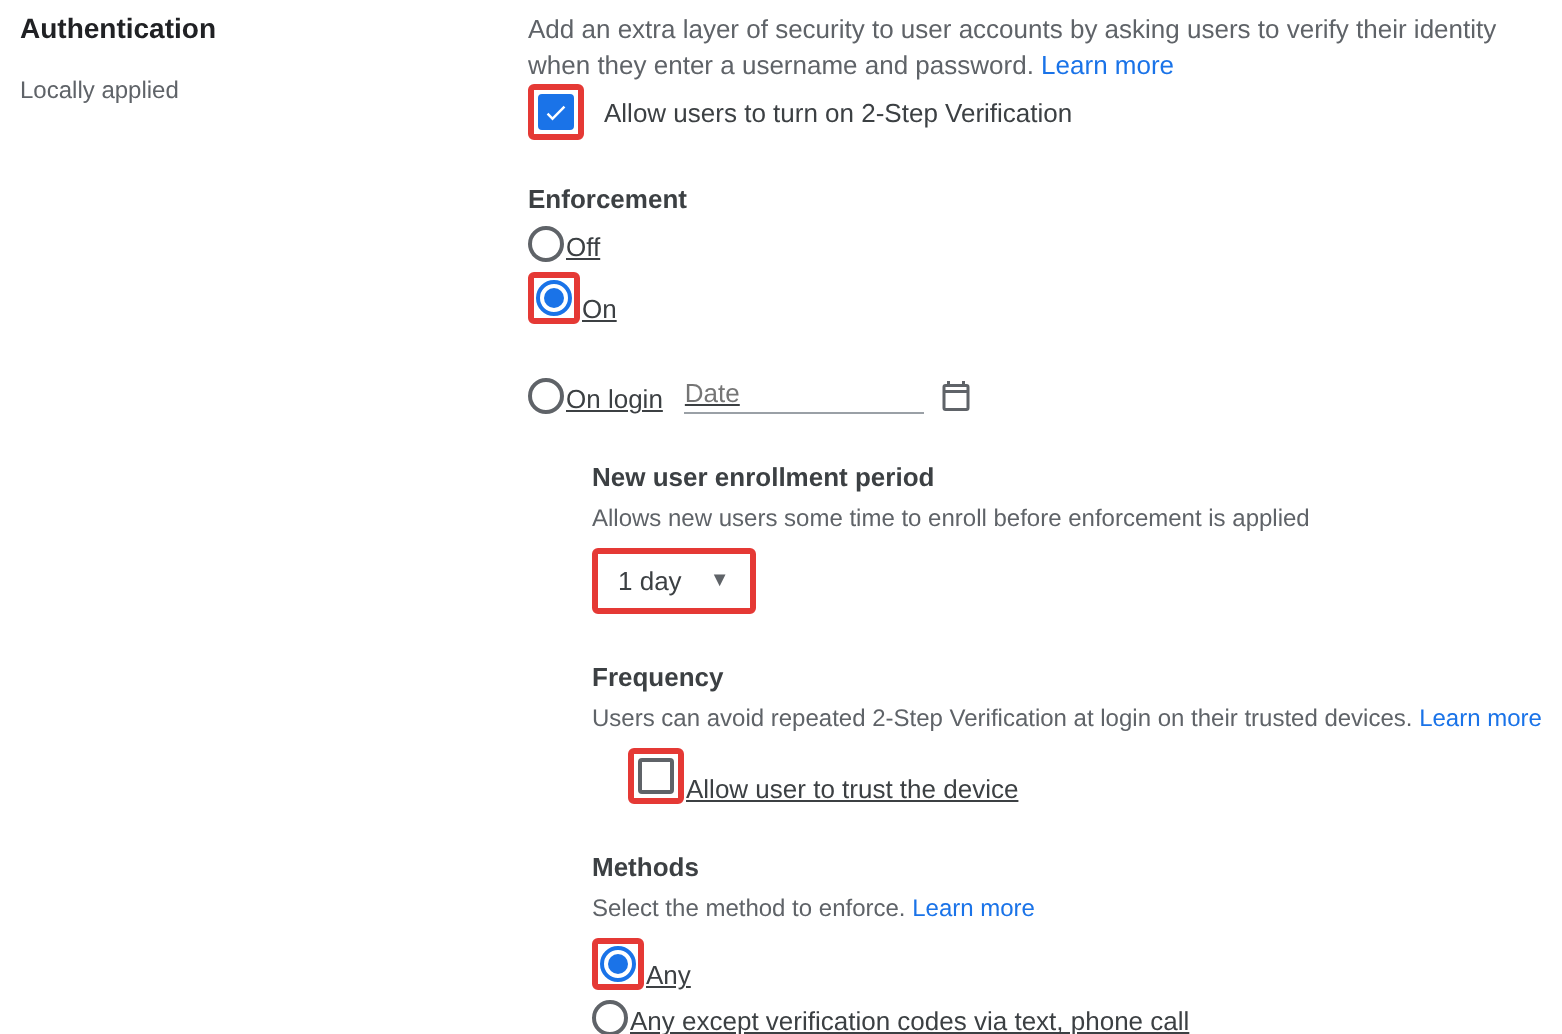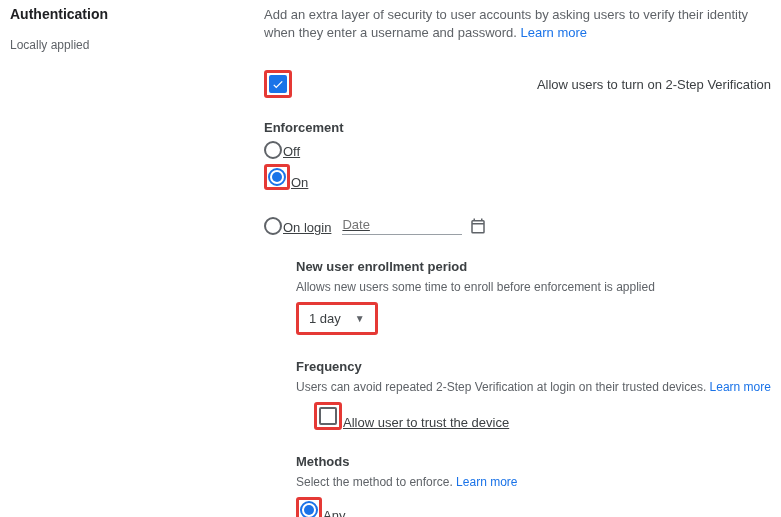--- a/index.html
+++ b/index.html
@@ -11,21 +11,21 @@
     background: #fff;
     width: 781px;
   }
   .page { display: flex; padding: 6px 10px 20px 10px; }
   .left-col { width: 254px; flex-shrink: 0; }
   .left-title { font-weight: 700; font-size: 14px; color: #202124; }
   .left-sub { font-size: 12px; color: #5f6368; margin-top: 16px; }
   .right-col { flex: 1; }
   .desc { color: #5f6368; font-size: 13px; line-height: 1.4; }
   a.link { color: #1a73e8; text-decoration: none; cursor: pointer; }
-  .checkbox-row { margin-top: 28px; display: flex; align-items: center; gap: 10px; justify-content: space-between; }
+  .checkbox-row { margin-top: 0; display: flex; align-items: center; gap: 10px; }
   .hl { border: 3px solid #e53935; border-radius: 3px; display: inline-flex; align-items: center; justify-content: center; }
   .chk {
     width: 18px; height: 18px; border-radius: 2px;
     display: inline-flex; align-items: center; justify-content: center;
     border: 2px solid #1a73e8; background: #1a73e8; cursor: pointer;
   }
   .chk svg { width: 14px; height: 14px; }
   .chk.empty { background: #fff; border-color: #5f6368; }
   .label { font-size: 13px; color: #3c4043; }
   .section { margin-top: 22px; margin-left: 32px; }
@@ -138,19 +138,20 @@
 
         <div class="radio-row">
           <span class="hl" style="padding:1px;">
             <span class="radio sel"></span>
           </span>
           <span class="label">Any</span>
         </div>
 
         <div class="radio-row">
           <span class="radio"></span>
+          <span class="label">Any except verification codes via text, phone call</span>
         </div>
 
       </div>
 
     </div>
   </div>
 </div>
 
 </body></html>

